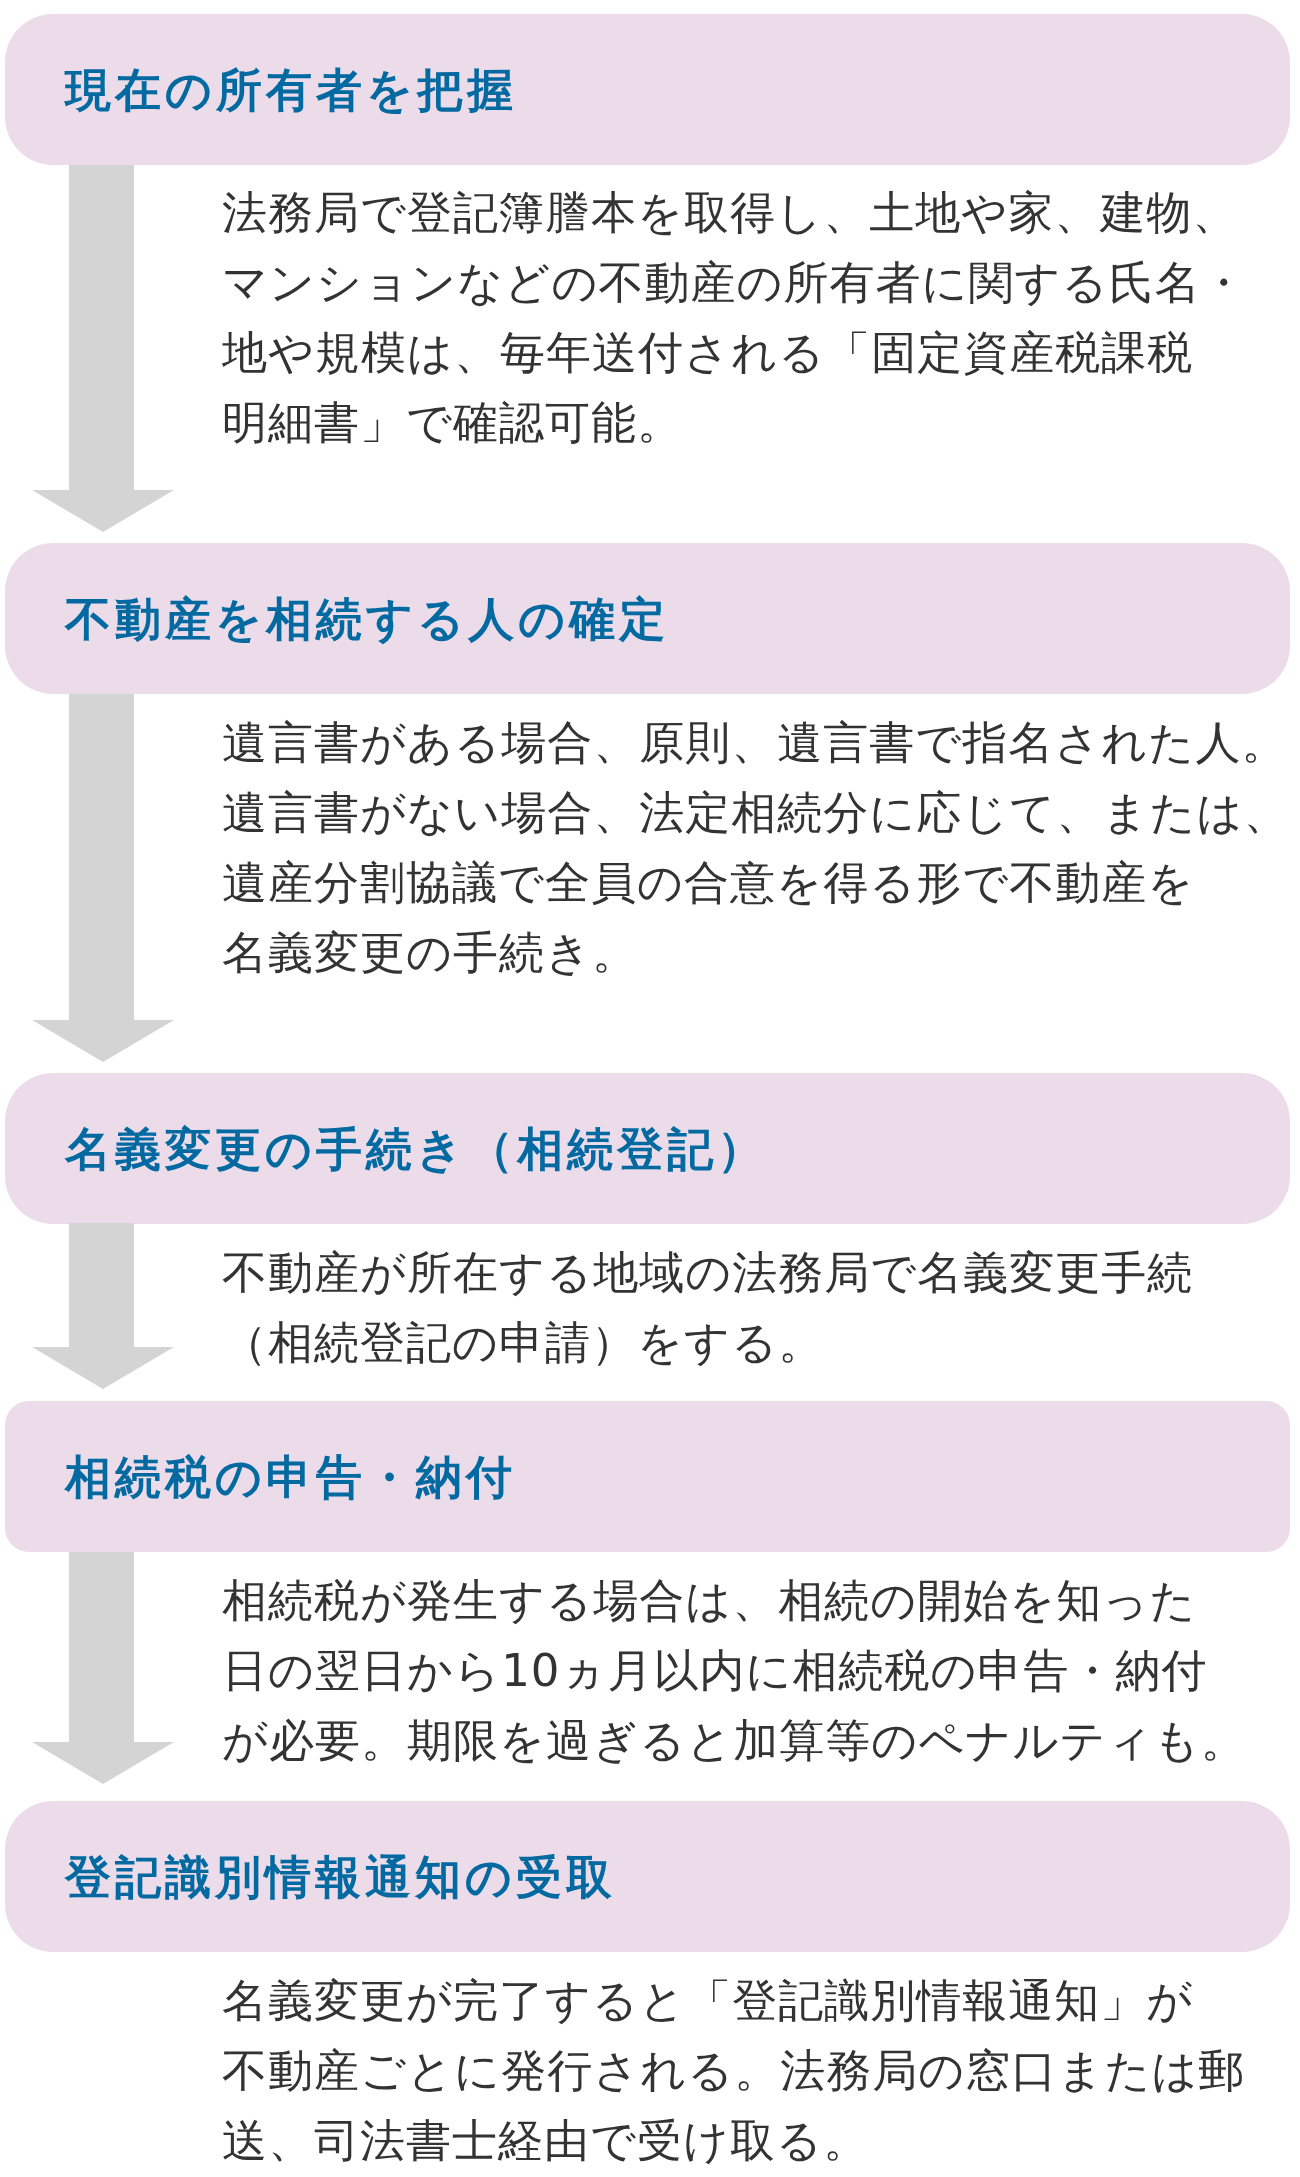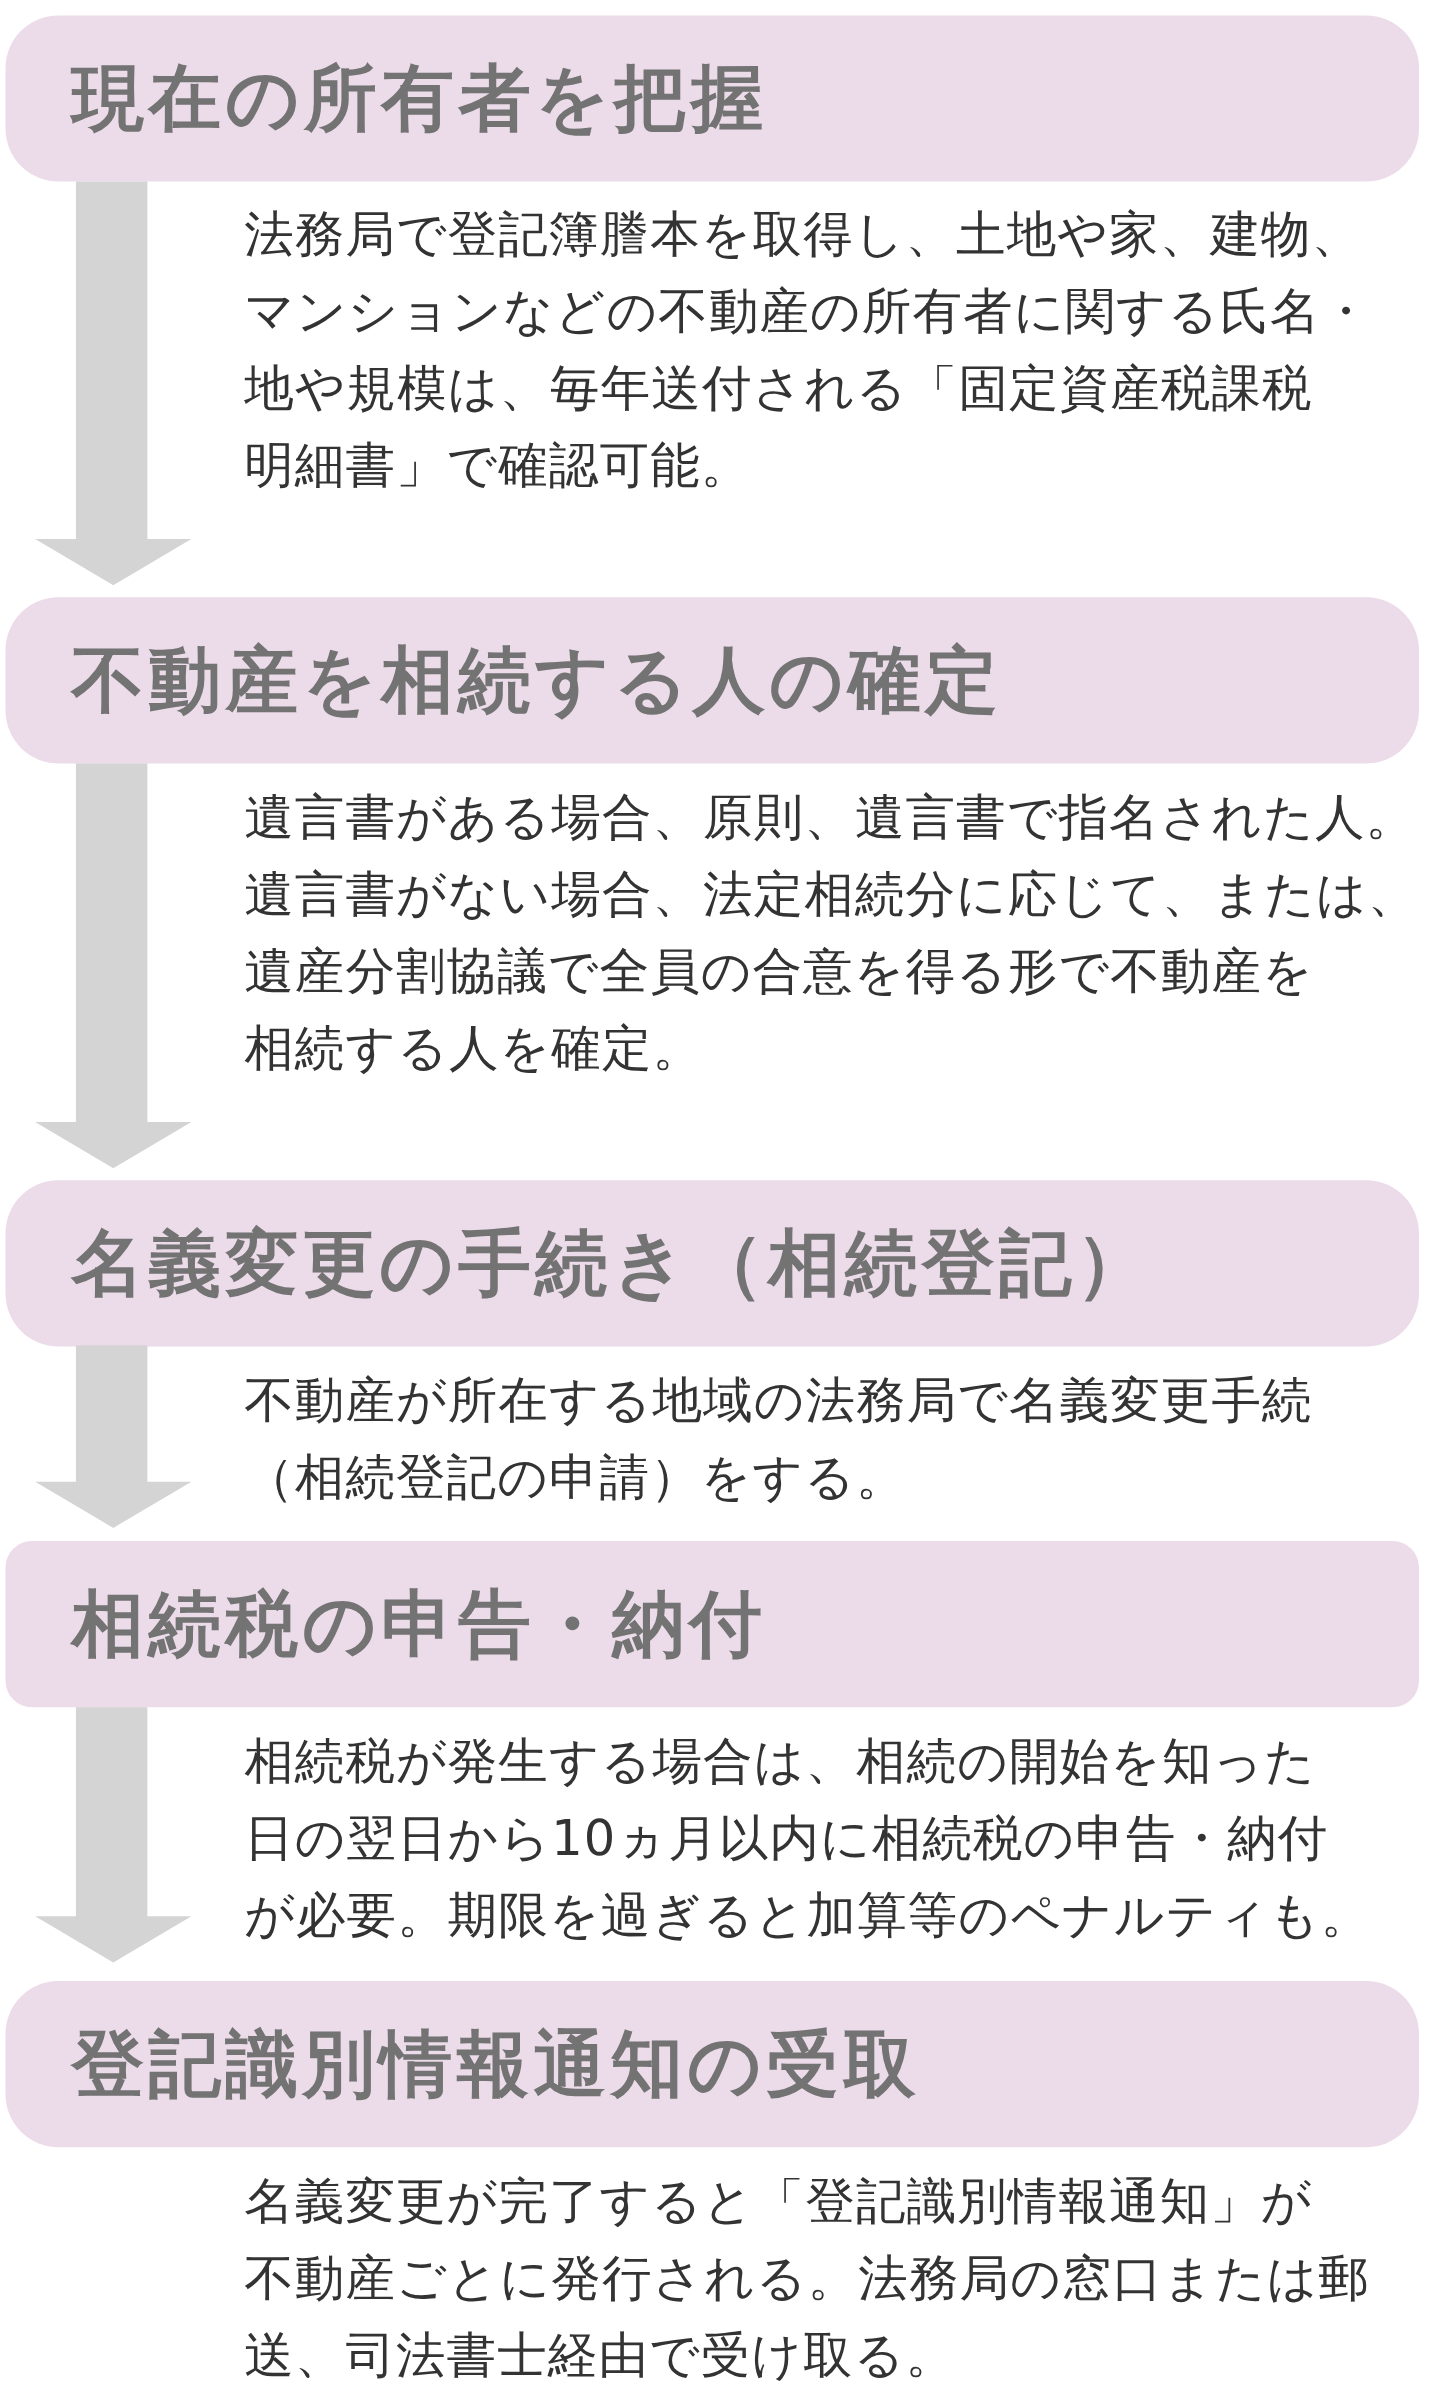--- a/index.html
+++ b/index.html
@@ -1,21 +1,21 @@
 <!DOCTYPE html>
 <html><head>
 <meta charset="utf-8">
 <style>
   html, body { margin:0; padding:0; background:#ffffff; }
   body { width:1300px; height:2177px; position:relative; overflow:hidden;
          font-family:"DejaVu Sans","Liberation Sans",sans-serif; }
   .pill { position:absolute; left:5px; width:1285px; height:151px;
           background:#ecdcea; border-radius:48px; box-sizing:border-box; }
   .pill-title { position:absolute; left:60px; top:50%; transform:translateY(-50%);
-          margin:0; color:#737373; font-size:66px; font-weight:bold;
+          margin:0; color:#0369a1; font-size:46px; font-weight:bold;
           letter-spacing:4px; white-space:nowrap; line-height:1; }
   .arrow { position:absolute; left:32px; width:142px; }
   .arrow .shaft { position:absolute; left:37px; width:65px; top:0; background:#d4d4d4; }
   .arrow .head { position:absolute; left:0; width:0; height:0;
           border-left:71px solid transparent; border-right:71px solid transparent;
           border-top:42px solid #d4d4d4; }
   .body-text { position:absolute; left:222px; width:1060px; margin:0;
           color:#333333; font-size:45px; line-height:70px; letter-spacing:1px; }
   .body-text span { display:block; white-space:nowrap; }
 </style>
@@ -40,21 +40,21 @@
   <h2 class="pill-title">不動産を相続する人の確定</h2>
 </div>
 <div class="arrow" style="top:694px;height:368px;">
   <div class="shaft" style="height:327px;"></div>
   <div class="head" style="top:326px;"></div>
 </div>
 <p class="body-text" style="top:708px;">
   <span>遺言書がある場合、原則、遺言書で指名された人。</span>
   <span>遺言書がない場合、法定相続分に応じて、または、</span>
   <span>遺産分割協議で全員の合意を得る形で不動産を</span>
-  <span>相続する人を確定。</span>
+  <span>名義変更の手続き。</span>
 </p>
 
 <div class="pill" style="top:1073px;">
   <h2 class="pill-title">名義変更の手続き（相続登記）</h2>
 </div>
 <div class="arrow" style="top:1223px;height:166px;">
   <div class="shaft" style="height:125px;"></div>
   <div class="head" style="top:124px;"></div>
 </div>
 <p class="body-text" style="top:1238px;">

